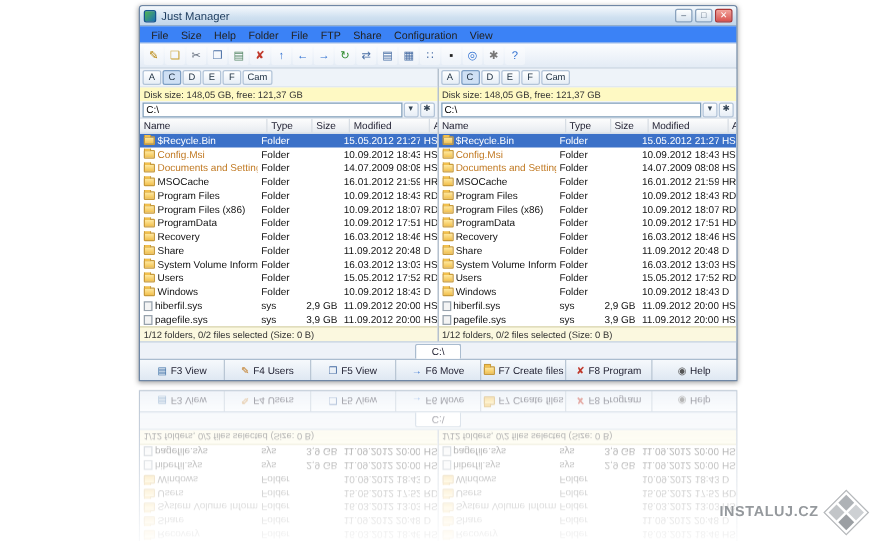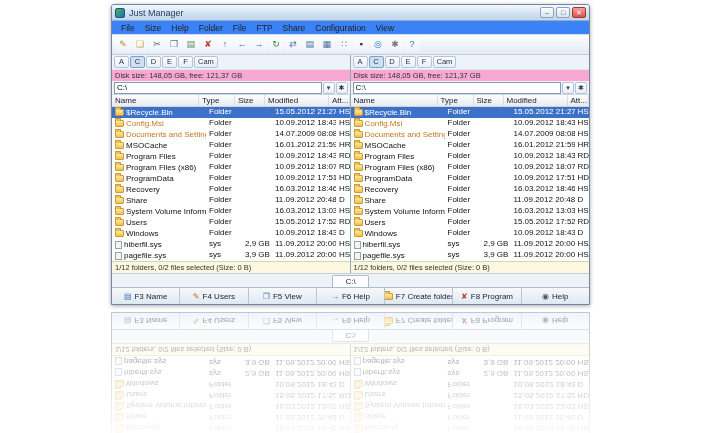--- a/index.html
+++ b/index.html
@@ -35,37 +35,37 @@
   .panes{display:flex;background:#fff}
   .pane{width:50%;display:flex;flex-direction:column;border-right:1px solid #98a8bb;overflow:hidden}
   .pane:last-child{border-right:none}
 
   .drivebar{height:15px;background:#eef3f9;display:flex;align-items:center;gap:1px;
     padding:1px 2px;border-bottom:1px solid #dde5ee}
   .drive{min-width:15px;height:12px;padding:0 3px;font-size:7.5px;line-height:10px;text-align:center;
     border:1px solid #b3c4d8;background:linear-gradient(#fff,#e7eef6);border-radius:2px;color:#234}
   .drive.active{background:#cfe0f4;border-color:#7e9fc4}
 
-  .diskinfo{height:11px;font-size:7.5px;color:#333;padding:1px 3px;background:#f9a8d4;white-space:nowrap}
+  .diskinfo{height:11px;font-size:7.5px;color:#333;padding:1px 3px;background:#fef9c3;white-space:nowrap}
 
   .pathrow{height:14px;display:flex;align-items:center;padding:1px 2px;background:#eef3f9;gap:1px;
     border-bottom:1px solid #cfd9e4}
   .pathinput{flex:1;min-width:0;height:12px;font-size:8px;padding:0 2px;border:1px solid #7f9db9;
     background:#fff;font-family:"Liberation Sans",sans-serif}
   .pathbtn{width:12px;height:12px;flex:none;border:1px solid #b3c4d8;border-radius:2px;color:#345;
     background:linear-gradient(#fff,#e7eef6);font-size:7px;line-height:10px;text-align:center}
 
   .grid-head{display:flex;height:12px;background:linear-gradient(#fdfdfd,#e7ebf0);
     border-bottom:1px solid #cdd5de;font-size:8px;color:#223}
   .gh{padding:1px 3px;border-right:1px solid #d7dde4;overflow:hidden;white-space:nowrap}
-  .w-name{width:87px;flex:none}.w-type{width:36px;flex:none}.w-size{width:30px;flex:none}
+  .w-name{width:102px;flex:none}.w-type{width:36px;flex:none}.w-size{width:30px;flex:none}
   .w-mod{width:64px;flex:none}.w-att{flex:1;min-width:0}
 
   .rows{height:154px;overflow:hidden;background:#fff}
-  .frow{display:flex;height:11px;font-size:8px;color:#111;}
+  .frow{display:flex;height:11px;font-size:8px;color:#111;align-items:center}
   .frow .c{padding:0 3px;white-space:nowrap;overflow:hidden}
   .c.name{width:94px;flex:none;display:flex;align-items:center;gap:2px}
   .c.type{width:36px;flex:none}
   .c.size{width:30px;flex:none;text-align:right}
   .c.mod{width:64px;flex:none}
   .c.att{flex:1;min-width:0}
   .frow.sel{background:#3c71c8;color:#fff}
   .frow.orange .ntext{color:#c07820}
   .frow.sel .ntext{color:#fff}
   .ficon{flex:none;display:inline-block}
@@ -484,44 +484,53 @@
 
     </div>
 
     <div class="cmdbar">
       <span class="cmdtab">C:\</span>
     </div>
 
     <div class="fnbar">
         <div class="fnbtn">
           <span class="fi" style="color: rgb(58, 110, 165);">▤</span>
-          <span class="fnlabel">F3 Name</span>
+          <span class="fnlabel">F3 View</span>
         </div>
         <div class="fnbtn">
           <span class="fi" style="color: rgb(192, 120, 32);">✎</span>
           <span class="fnlabel">F4 Users</span>
         </div>
         <div class="fnbtn">
           <span class="fi" style="color: rgb(74, 111, 165);">❐</span>
           <span class="fnlabel">F5 View</span>
         </div>
         <div class="fnbtn">
           <span class="fi" style="color: rgb(46, 111, 208);">→</span>
-          <span class="fnlabel">F6 Help</span>
+          <span class="fnlabel">F6 Move</span>
         </div>
         <div class="fnbtn">
           <span class="ficon folder"></span>
-          <span class="fnlabel">F7 Create folder</span>
+          <span class="fnlabel">F7 Create files</span>
         </div>
         <div class="fnbtn">
           <span class="fi" style="color: rgb(192, 57, 43);">✘</span>
           <span class="fnlabel">F8 Program</span>
         </div>
         <div class="fnbtn">
           <span class="fi" style="color: rgb(85, 85, 85);">◉</span>
           <span class="fnlabel">Help</span>
         </div>
       </div>
 
   </div>
 
+  <div class="watermark">
+    <span>INSTALUJ.CZ</span>
+    <span class="wm-logo">
+      <span class="wm-q1"></span>
+        <span class="wm-q2"></span>
+        <span class="wm-q3"></span>
+        <span class="wm-q4"></span>
+    </span>
+  </div>
 
 </div>
 
 </body></html>

